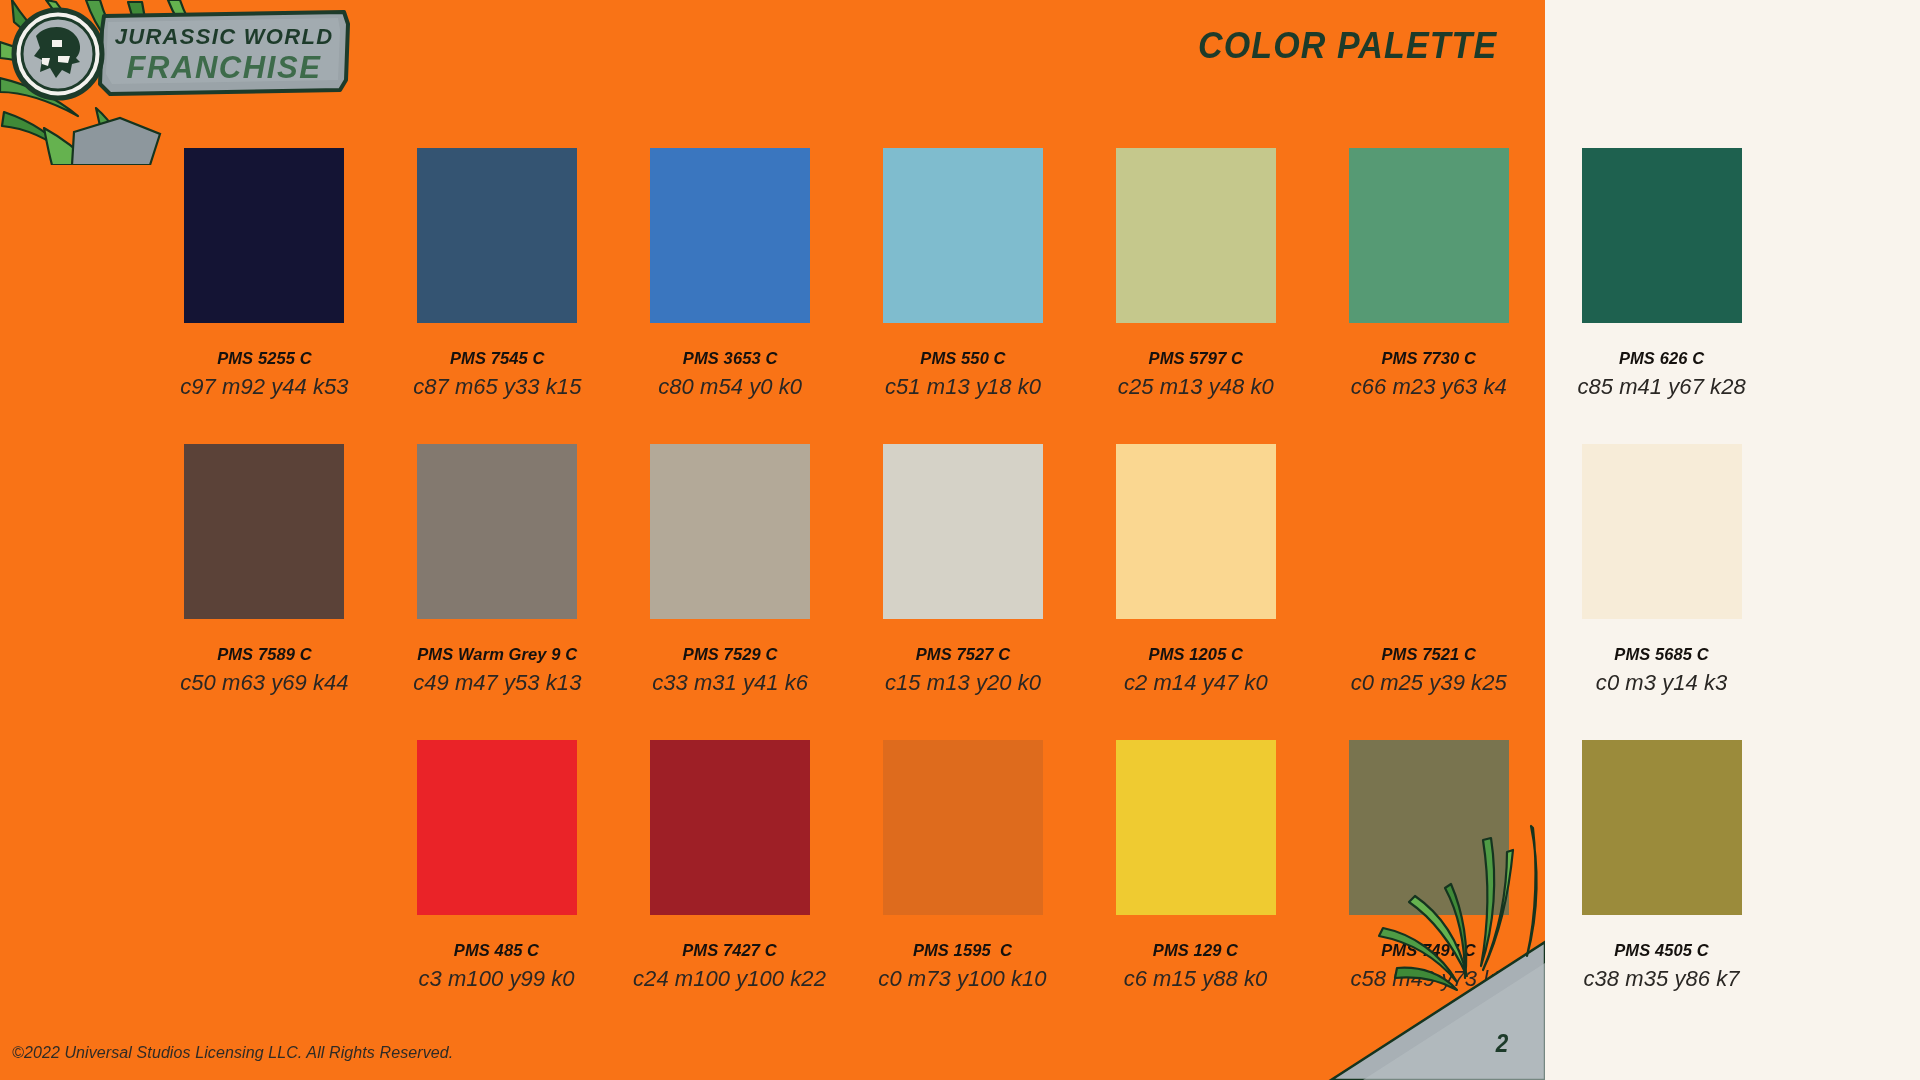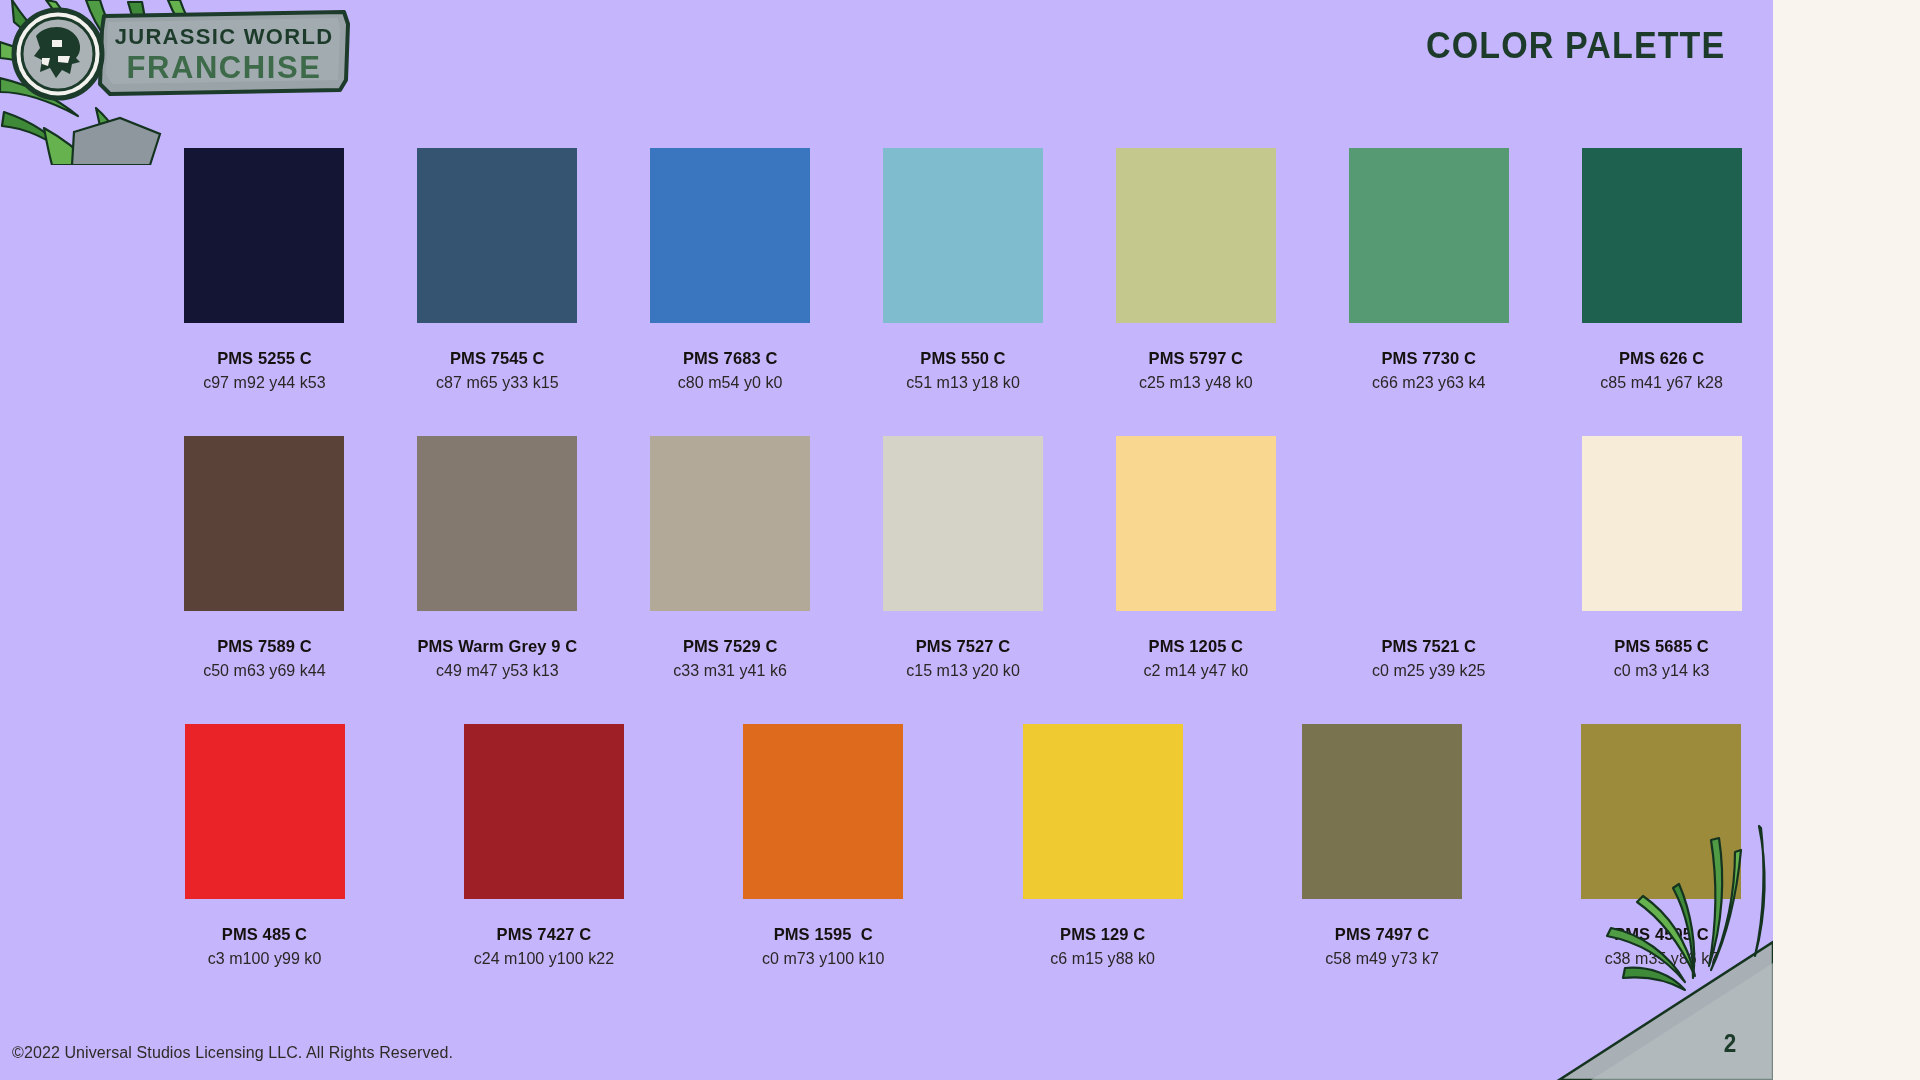--- a/index.html
+++ b/index.html
@@ -5,22 +5,23 @@
 <style>
   * { margin:0; padding:0; box-sizing:border-box; }
   html, body {
     width:1920px; height:1080px;
     overflow:hidden;
     background:#f9f4ed;
     font-family:"Liberation Sans", sans-serif;
   }
   #page {
     position:relative;
-    width:1773px; height:1080px;
-    background:#c4b5fd;
+    width:1545px; height:1080px;
+    background:#f97316;
+    font-style:italic;
   }
 
   
   #logo-lockup {
     position:absolute;
     left:0; top:0;
     width:430px; height:165px;
     z-index:30;
   }
   #logo-lockup svg { display:block; width:430px; height:165px; }
@@ -40,21 +41,21 @@
   }
 
   
   #palette-grid {
     position:absolute;
     left:148px; top:148px;
     width:1630px;
   }
   .palette-row {
     display:flex;
-    justify-content:space-between;
+    justify-content:flex-end;
     margin-bottom:44px;
   }
   .swatch-cell {
     width:233px;
     display:flex;
     flex-direction:column;
     align-items:center;
   }
   .swatch-chip {
     width:160px;
@@ -65,21 +66,21 @@
     margin-top:26px;
     font-size:16.5px;
     font-weight:bold;
     color:#15110e;
     letter-spacing:0.1px;
     white-space:pre;
     text-align:center;
   }
   .swatch-cmyk {
     margin-top:6px;
-    font-size:16px;
+    font-size:22px;
     font-weight:400;
     color:#2a2724;
     letter-spacing:0.05px;
     text-align:center;
     white-space:pre;
   }
 
   
   #copyright {
     position:absolute;
@@ -161,21 +162,21 @@
         <div class="swatch-name">PMS 5255 C</div>
         <div class="swatch-cmyk">c97 m92 y44 k53</div>
       </div>
       <div class="swatch-cell">
         <div class="swatch-chip" style="background: rgb(52, 84, 114);"></div>
         <div class="swatch-name">PMS 7545 C</div>
         <div class="swatch-cmyk">c87 m65 y33 k15</div>
       </div>
       <div class="swatch-cell">
         <div class="swatch-chip" style="background: rgb(58, 118, 191);"></div>
-        <div class="swatch-name">PMS 7683 C</div>
+        <div class="swatch-name">PMS 3653 C</div>
         <div class="swatch-cmyk">c80 m54 y0 k0</div>
       </div>
       <div class="swatch-cell">
         <div class="swatch-chip" style="background: rgb(127, 188, 206);"></div>
         <div class="swatch-name">PMS 550 C</div>
         <div class="swatch-cmyk">c51 m13 y18 k0</div>
       </div>
       <div class="swatch-cell">
         <div class="swatch-chip" style="background: rgb(197, 200, 140);"></div>
         <div class="swatch-name">PMS 5797 C</div>

